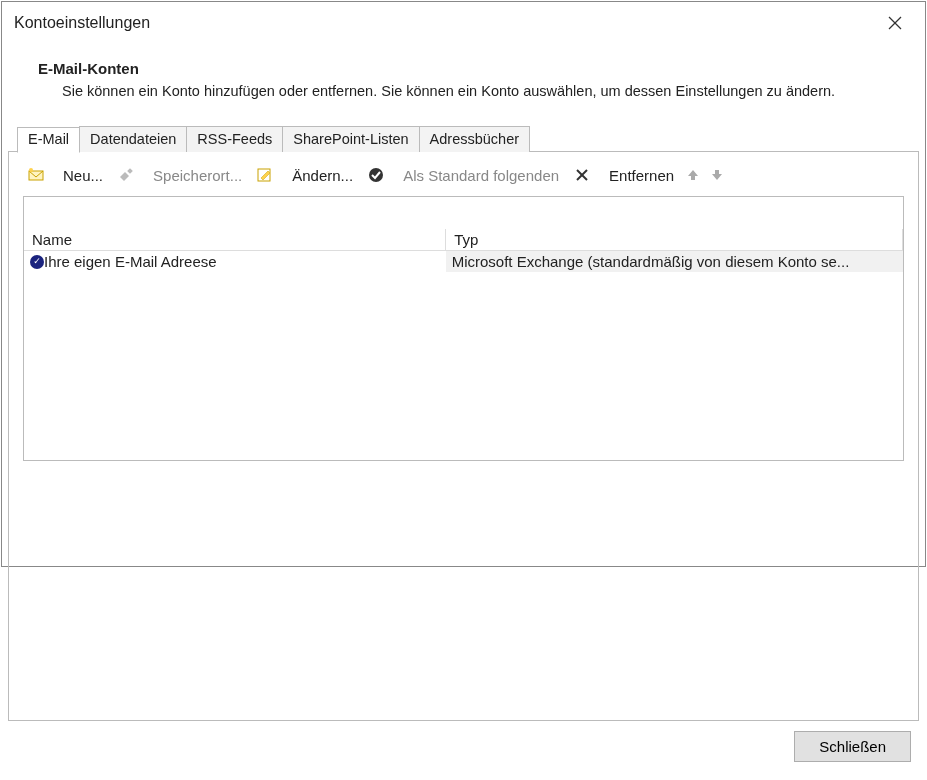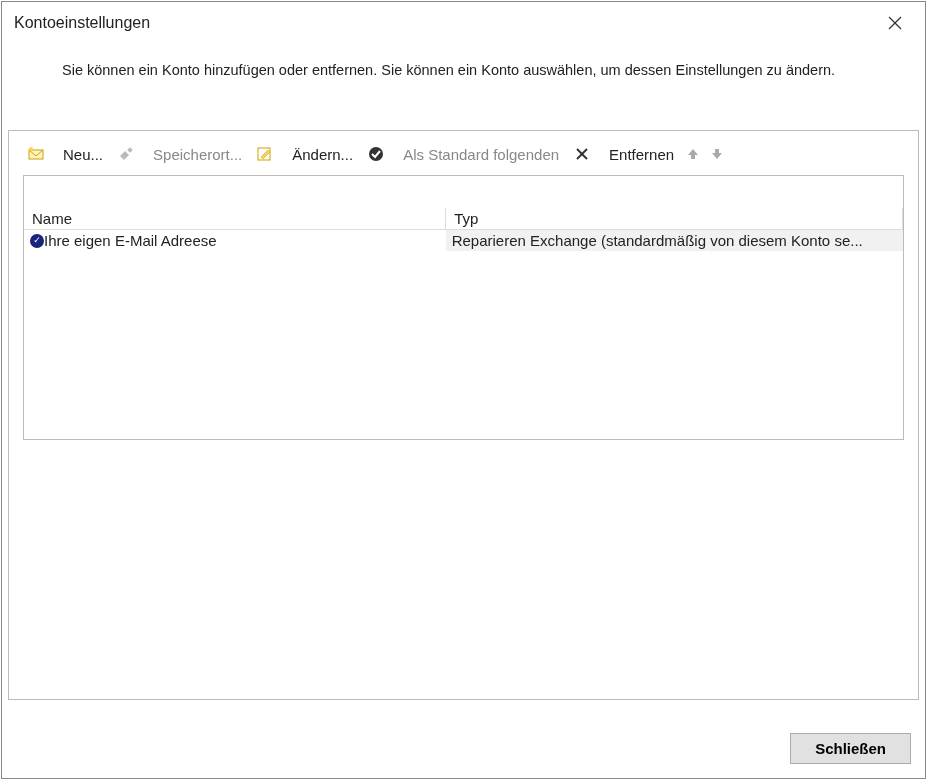--- a/index.html
+++ b/index.html
@@ -8,21 +8,21 @@
       font-size: 14px;
       background: #fff;
       color: #222;
       width: 927px;
       height: 780px;
       overflow: hidden;
     }
     .dialog {
       border: 1px solid #888;
       width: 925px;
-      height: 778px;
+      height: 566px;
       margin: 1px;
       display: flex;
       flex-direction: column;
       background: #fff;
     }
     .title-bar {
       display: flex;
       justify-content: space-between;
       align-items: center;
       padding: 6px 10px 4px 12px;
@@ -158,43 +158,50 @@
       display: flex;
       justify-content: flex-end;
       padding: 10px 14px 14px 14px;
     }
     .close-dialog-btn {
       padding: 6px 24px;
       font-size: 15px;
       background: #e1e1e1;
       border: 1px solid #adadad;
       cursor: pointer;
-      font-weight: bold;
     }
   </style>
 </head>
 <body>
 
 <div class="dialog">
 
   <div class="title-bar">
     <span class="title">Kontoeinstellungen</span>
     <div class="close-btn">
       <svg viewBox="0 0 14 14">
           <line x1="1" y1="1" x2="13" y2="13" stroke="#333" stroke-width="1.2"></line>
           <line x1="13" y1="1" x2="1" y2="13" stroke="#333" stroke-width="1.2"></line>
         </svg>
     </div>
   </div>
 
   <div class="header-block">
+    <div class="ht">E-Mail-Konten</div>
     <div class="desc">Sie können ein Konto hinzufügen oder entfernen. Sie können ein Konto auswählen, um dessen Einstellungen zu ändern.</div>
   </div>
 
   <div class="content-area">
+    <div class="tabs">
+      <div class="tab active">E-Mail</div>
+      <div class="tab">Datendateien</div>
+      <div class="tab">RSS-Feeds</div>
+      <div class="tab">SharePoint-Listen</div>
+      <div class="tab">Adressbücher</div>
+    </div>
 
     <div class="toolbar">
       <div class="tool-btn">
         <span class="tool-icon">
           <svg width="18" height="18">
               <rect x="2" y="5" width="14" height="9" fill="#fff4c1" stroke="#c9a200"></rect>
               <polyline points="2,5 9,11 16,5" fill="none" stroke="#c9a200"></polyline>
               <circle cx="4" cy="4" r="2" fill="#ffd24d"></circle>
             </svg>
         </span>
@@ -255,21 +262,21 @@
             <th>Name</th>
             <th>Typ</th>
           </tr>
         </thead>
         <tbody>
           <tr>
             <td class="name-cell">
               <span class="check-badge"></span>
               <span>Ihre eigen E-Mail Adreese</span>
             </td>
-            <td>Reparieren Exchange (standardmäßig von diesem Konto se...</td>
+            <td>Microsoft Exchange (standardmäßig von diesem Konto se...</td>
           </tr>
         </tbody>
       </table>
     </div>
 
   </div>
 
   <div class="button-bar">
     <button class="close-dialog-btn">Schließen</button>
   </div>

